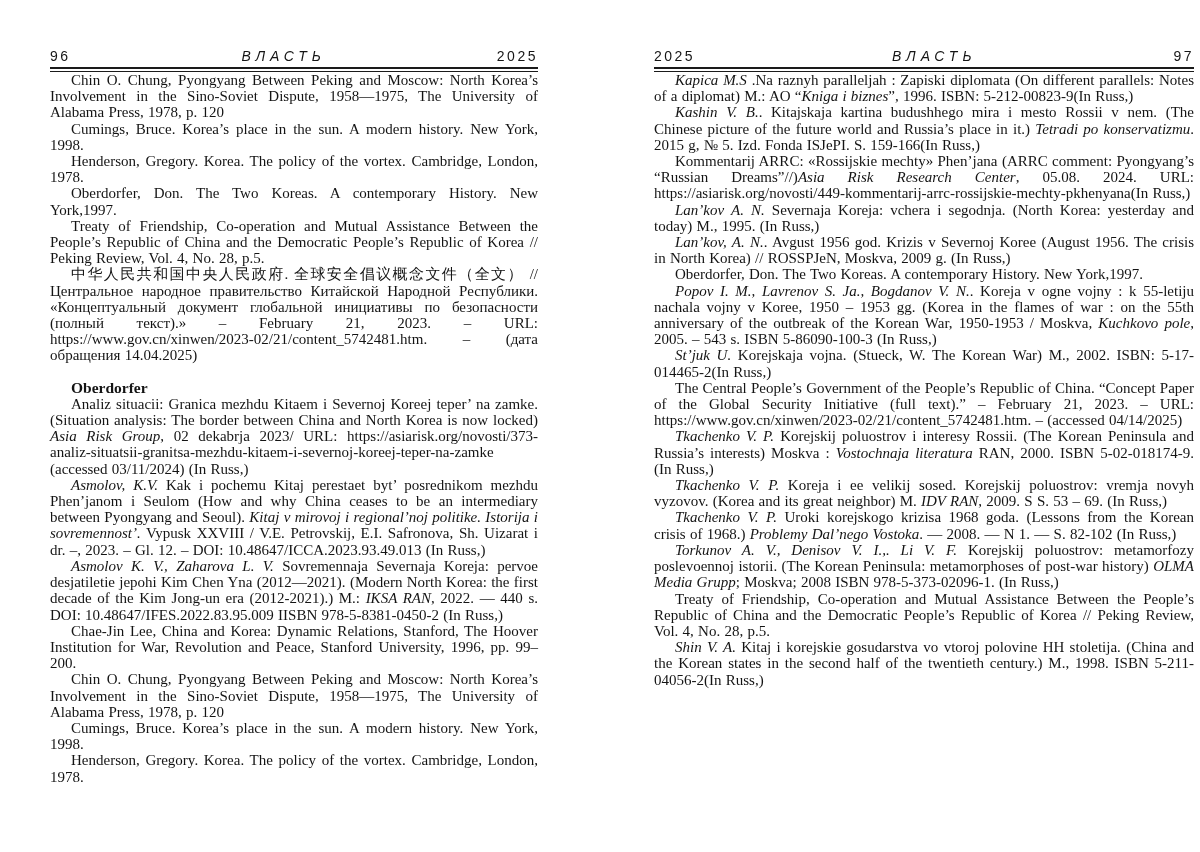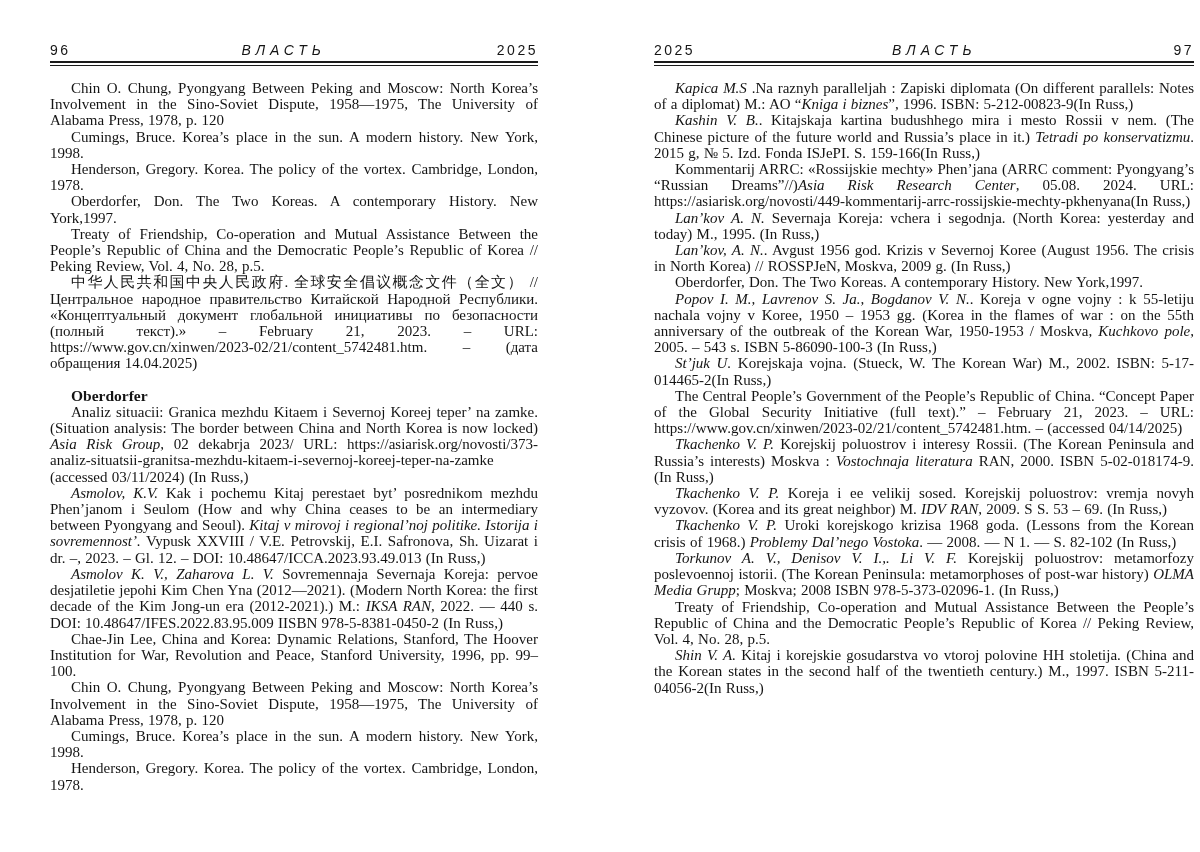--- a/index.html
+++ b/index.html
@@ -4,21 +4,21 @@
 <style>
   html, body { margin: 0; padding: 0; }
   body {
     width: 1200px; height: 852px;
     background: #ffffff;
     overflow: hidden;
     position: relative;
     font-family: "Liberation Serif", serif;
     color: #141414;
   }
-  .page { position: absolute; top: 42px; }
+  .page { position: absolute; top: 48px; }
   #left-page  { left: 50px;  width: 488px; }
   #right-page { left: 654px; width: 540px; }
 
   .page-header {
     display: flex;
     justify-content: space-between;
     align-items: baseline;
     font-family: "Liberation Sans", sans-serif;
     font-size: 14px;
     line-height: 16px;
@@ -27,21 +27,21 @@
   }
   .page-header .edge   { letter-spacing: 2.5px; }
   .page-header .center { letter-spacing: 5px; font-style: italic; }
 
   .header-rule {
     height: 2px;
     border-top: 2px solid #1a1a1a;
     border-bottom: 1px solid #1a1a1a;
   }
 
-  .page-body { margin-top: 14px; }
+  .page-body { }
 
   p.ref {
     margin: 0;
     text-indent: 21px;
     text-align: justify;
     font-size: 15px;
     line-height: 16.2px;
     word-spacing: 0.5px;
   }
   .it { font-style: italic; }
@@ -71,21 +71,21 @@
         <p class="ref"><span>Henderson, Gregory. Korea. The policy of the vortex. Cambridge, London, 1978.</span></p>
         <p class="ref"><span>Oberdorfer, Don. The Two Koreas. A contemporary History. New York,1997.</span></p>
         <p class="ref"><span>Treaty of Friendship, Co-operation and Mutual Assistance Between the People’s Republic of China and the Democratic People’s Republic of Korea // Peking Review, Vol. 4, No. 28, p.5.</span></p>
         <p class="ref"><span>中华人民共和国中央人民政府. 全球安全倡议概念文件（全文） // Центральное народное правительство Китайской Народной Республики. «Концептуальный документ глобальной инициативы по безопасности (полный текст).» – February 21, 2023. – URL: https://www.gov.cn/xinwen/2023-02/21/content_5742481.htm. – (дата обращения 14.04.2025)</span></p>
       </div>
     <p class="refs-heading">Oberdorfer</p>
     <div>
         <p class="ref"><span>Analiz situacii: Granica mezhdu Kitaem i Severnoj Koreej teper’ na zamke. (Situation analysis: The border between China and North Korea is now locked) </span><span class="it">Asia Risk Group</span><span>, 02 dekabrja 2023/ URL: https://asiarisk.org/novosti/373-analiz-situatsii-granitsa-mezhdu-kitaem-i-severnoj-koreej-teper-na-zamke (accessed 03/11/2024) (In Russ,)</span></p>
         <p class="ref"><span class="it">Asmolov, K.V.</span><span> Kak i pochemu Kitaj perestaet byt’ posrednikom mezhdu Phen’janom i Seulom (How and why China ceases to be an intermediary between Pyongyang and Seoul). </span><span class="it">Kitaj v mirovoj i regional’noj politike. Istorija i sovremennost’.</span><span> Vypusk XXVIII / V.E. Petrovskij, E.I. Safronova, Sh. Uizarat i dr. –, 2023. – Gl. 12. – DOI: 10.48647/ICCA.2023.93.49.013 (In Russ,)</span></p>
         <p class="ref"><span class="it">Asmolov K. V., Zaharova L. V.</span><span> Sovremennaja Severnaja Koreja: pervoe desjatiletie jepohi Kim Chen Yna (2012—2021). (Modern North Korea: the first decade of the Kim Jong-un era (2012-2021).) M.: </span><span class="it">IKSA RAN</span><span>, 2022. — 440 s. DOI: 10.48647/IFES.2022.83.95.009 IISBN 978-5-8381-0450-2 (In Russ,)</span></p>
-        <p class="ref"><span>Chae-Jin Lee, China and Korea: Dynamic Relations, Stanford, The Hoover Institution for War, Revolution and Peace, Stanford University, 1996, pp. 99–100.</span></p>
+        <p class="ref"><span>Chae-Jin Lee, China and Korea: Dynamic Relations, Stanford, The Hoover Institution for War, Revolution and Peace, Stanford University, 1996, pp. 99–200.</span></p>
         <p class="ref"><span>Chin O. Chung, Pyongyang Between Peking and Moscow: North Korea’s Involvement in the Sino-Soviet Dispute, 1958—1975, The University of Alabama Press, 1978, p. 120</span></p>
         <p class="ref"><span>Cumings, Bruce. Korea’s place in the sun. A modern history. New York, 1998.</span></p>
         <p class="ref"><span>Henderson, Gregory. Korea. The policy of the vortex. Cambridge, London, 1978.</span></p>
       </div>
   </div>
 </div>
 
 <div class="page" id="right-page">
   <div class="page-header">
     <span class="edge">2025</span>
@@ -102,16 +102,16 @@
         <p class="ref"><span class="it">Lan’kov, A. N.</span><span>. Avgust 1956 god. Krizis v Severnoj Koree (August 1956. The crisis in North Korea) // ROSSPJeN, Moskva, 2009 g. (In Russ,)</span></p>
         <p class="ref"><span>Oberdorfer, Don. The Two Koreas. A contemporary History. New York,1997.</span></p>
         <p class="ref"><span class="it">Popov I. M., Lavrenov S. Ja., Bogdanov V. N.</span><span>. Koreja v ogne vojny : k 55-letiju nachala vojny v Koree, 1950 – 1953 gg. (Korea in the flames of war : on the 55th anniversary of the outbreak of the Korean War, 1950-1953 / Moskva, </span><span class="it">Kuchkovo pole</span><span>, 2005. – 543 s. ISBN 5-86090-100-3 (In Russ,)</span></p>
         <p class="ref"><span class="it">St’juk U.</span><span> Korejskaja vojna. (Stueck, W. The Korean War) M., 2002. ISBN: 5-17-014465-2(In Russ,)</span></p>
         <p class="ref"><span>The Central People’s Government of the People’s Republic of China. “Concept Paper of the Global Security Initiative (full text).” – February 21, 2023. – URL: https://www.gov.cn/xinwen/2023-02/21/content_5742481.htm. – (accessed 04/14/2025)</span></p>
         <p class="ref"><span class="it">Tkachenko V. P.</span><span> Korejskij poluostrov i interesy Rossii. (The Korean Peninsula and Russia’s interests) Moskva : </span><span class="it">Vostochnaja literatura</span><span> RAN, 2000. ISBN 5-02-018174-9. (In Russ,)</span></p>
         <p class="ref"><span class="it">Tkachenko V. P.</span><span> Koreja i ee velikij sosed. Korejskij poluostrov: vremja novyh vyzovov. (Korea and its great neighbor) M. </span><span class="it">IDV RAN</span><span>, 2009. S S. 53 – 69. (In Russ,)</span></p>
         <p class="ref"><span class="it">Tkachenko V. P.</span><span> Uroki korejskogo krizisa 1968 goda. (Lessons from the Korean crisis of 1968.) </span><span class="it">Problemy Dal’nego Vostoka</span><span>. — 2008. — N 1. — S. 82-102 (In Russ,)</span></p>
         <p class="ref"><span class="it">Torkunov A. V., Denisov V. I.,. Li V. F.</span><span> Korejskij poluostrov: metamorfozy poslevoennoj istorii. (The Korean Peninsula: metamorphoses of post-war history) </span><span class="it">OLMA Media Grupp</span><span>; Moskva; 2008 ISBN 978-5-373-02096-1. (In Russ,)</span></p>
         <p class="ref"><span>Treaty of Friendship, Co-operation and Mutual Assistance Between the People’s Republic of China and the Democratic People’s Republic of Korea // Peking Review, Vol. 4, No. 28, p.5.</span></p>
-        <p class="ref"><span class="it">Shin V. A.</span><span> Kitaj i korejskie gosudarstva vo vtoroj polovine HH stoletija. (China and the Korean states in the second half of the twentieth century.) M., 1997. ISBN 5-211-04056-2(In Russ,)</span></p>
+        <p class="ref"><span class="it">Shin V. A.</span><span> Kitaj i korejskie gosudarstva vo vtoroj polovine HH stoletija. (China and the Korean states in the second half of the twentieth century.) M., 1998. ISBN 5-211-04056-2(In Russ,)</span></p>
       </div>
   </div>
 </div>
 
 </body></html>

